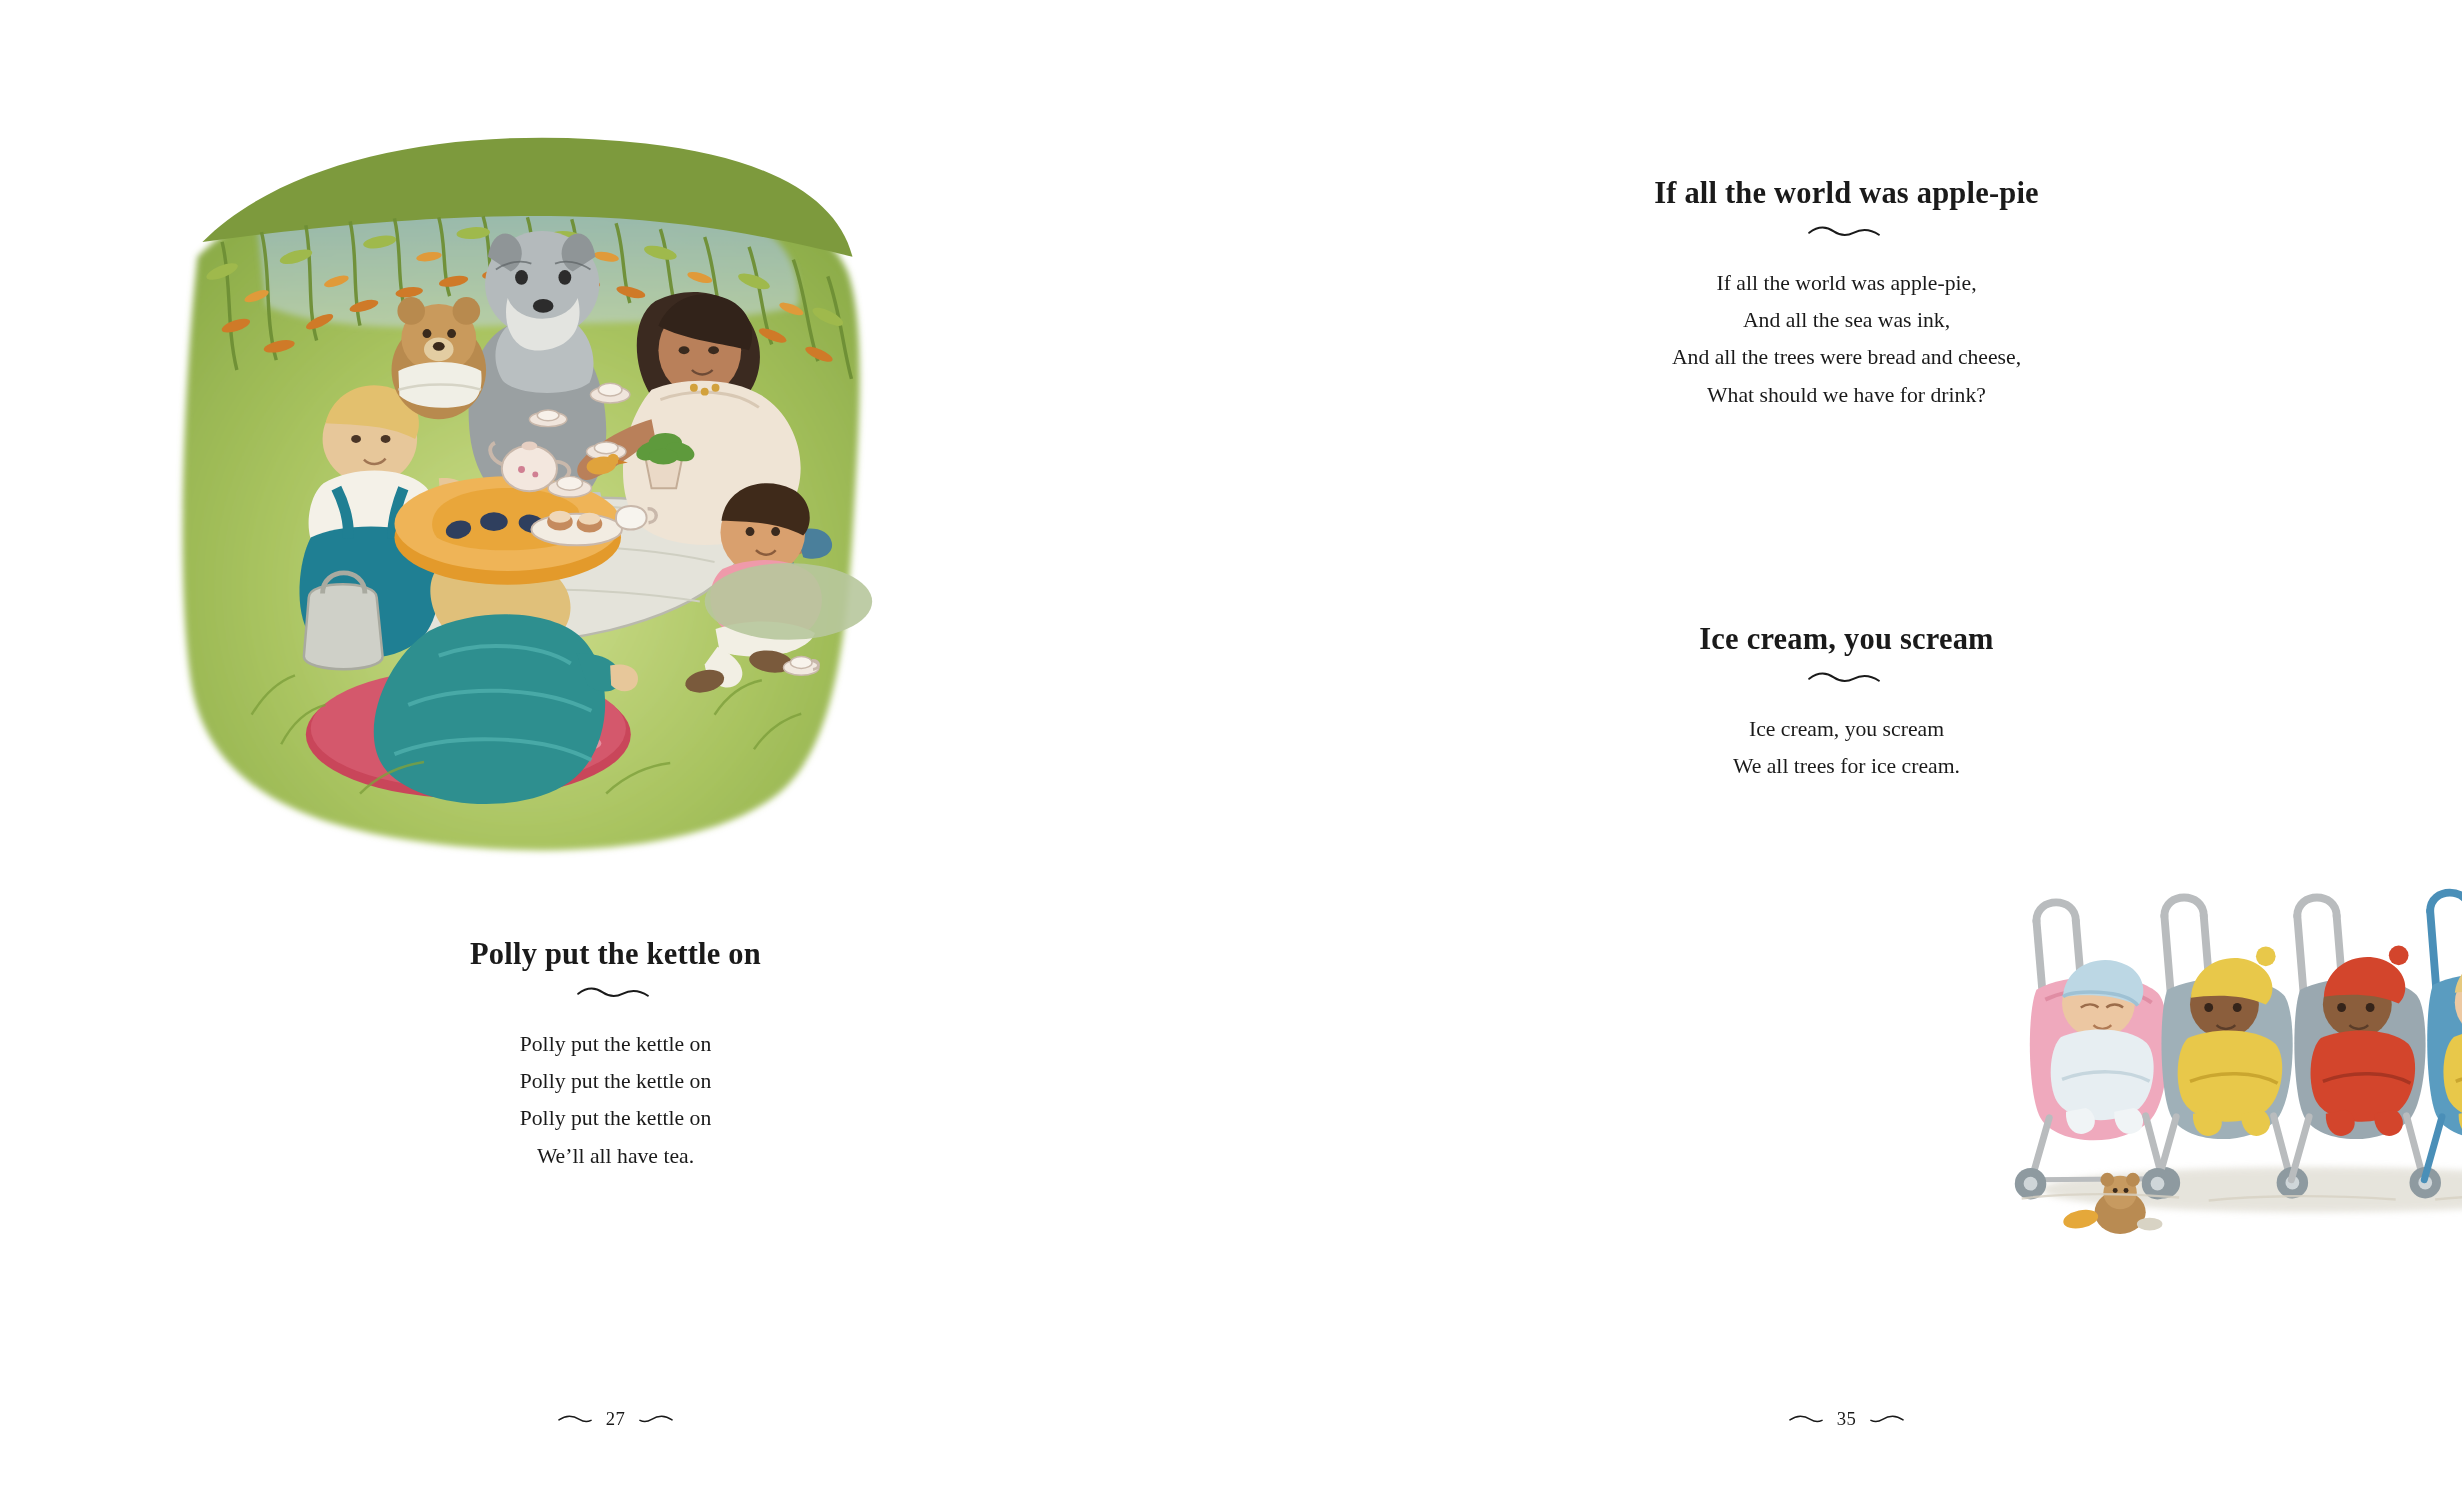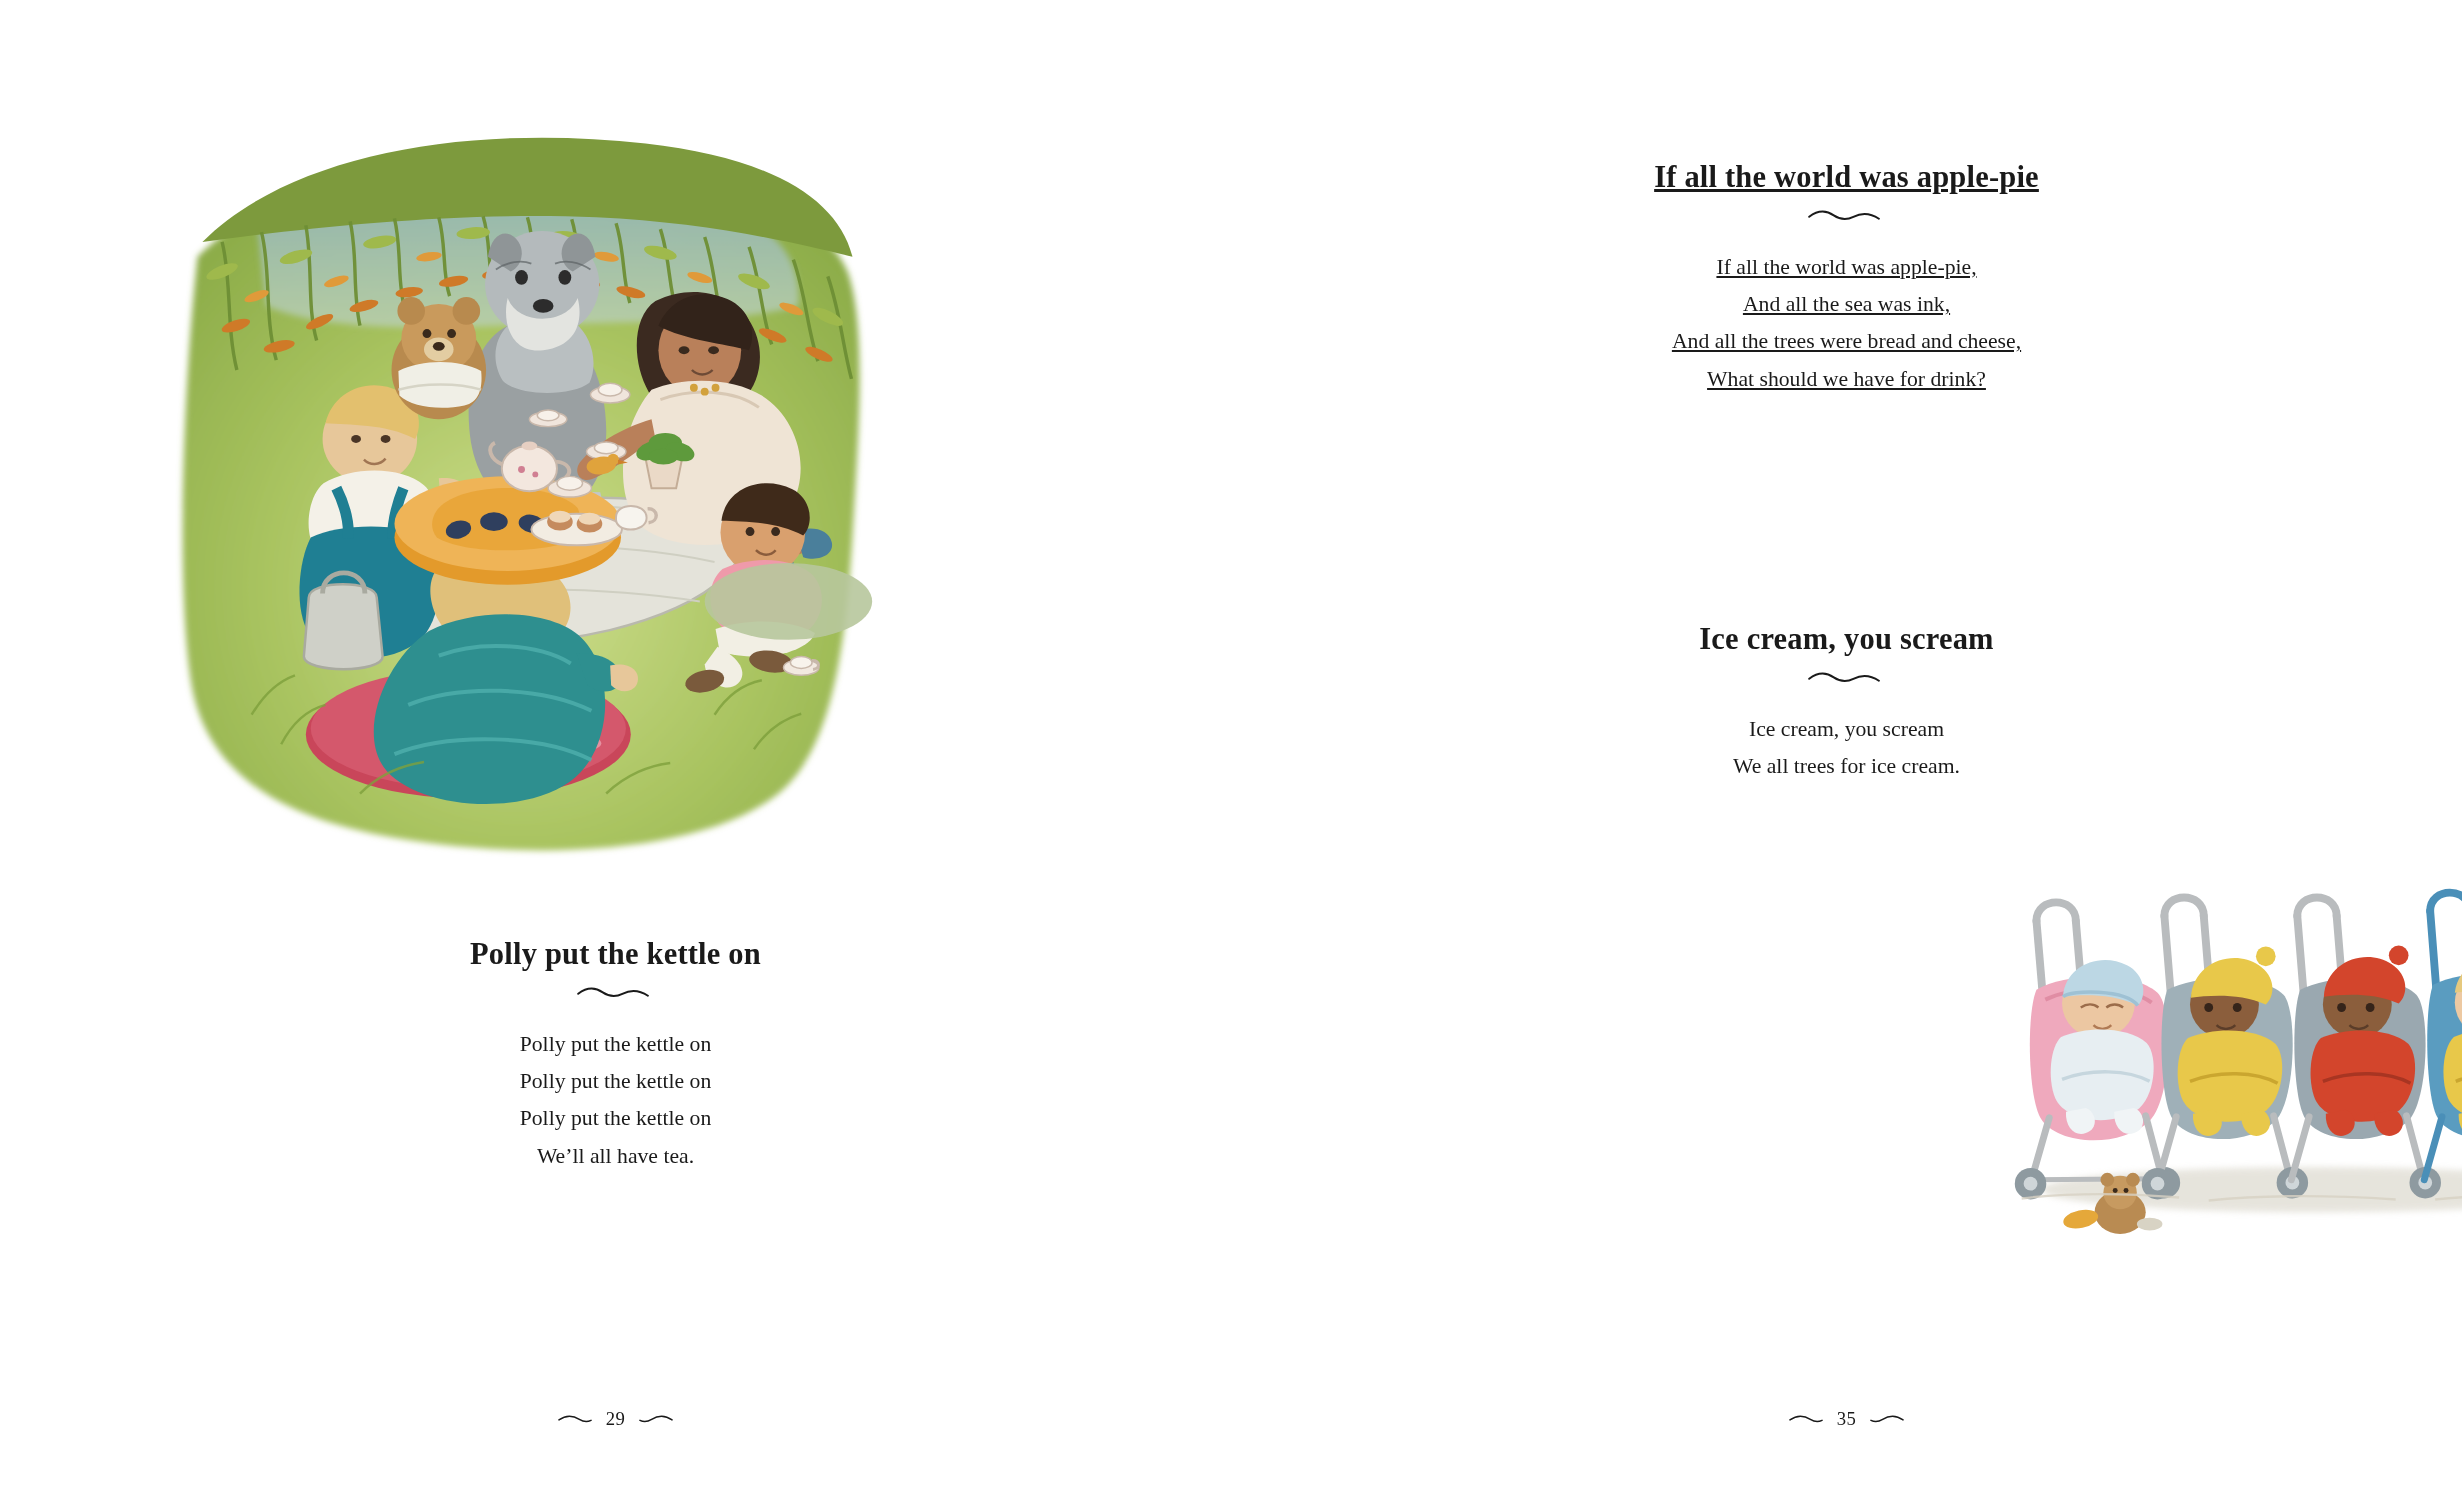--- a/index.html
+++ b/index.html
@@ -461,30 +461,30 @@
         <span class="ln">Polly put the kettle on</span>
         <span class="ln">Polly put the kettle on</span>
         <span class="ln">We’ll all have tea.</span>
       </div>
     </div>
 
     <div class="folio">
       <svg width="36" height="9.8" viewBox="0 0 74 20">
         <path d="M4 12 C 18 2, 32 2, 46 11 C 54 16, 62 17, 70 13" fill="none" stroke="#1a1a1a" stroke-width="3" stroke-linecap="round"></path>
       </svg>
-      <span class="num">29</span>
+      <span class="num">27</span>
       <svg width="36" height="9.8" viewBox="0 0 74 20">
         <path d="M4 13 C 12 17, 20 16, 28 11 C 42 2, 56 2, 70 12" fill="none" stroke="#1a1a1a" stroke-width="3" stroke-linecap="round"></path>
       </svg>
     </div>
   </div>
 
   <div class="page">
 
-    <div class="poem-block" style="top:161px;text-decoration:underline;">
+    <div class="poem-block" style="top:177px;">
       <div class="poem-title right-title">If all the world was apple-pie</div>
       <svg class="swash" viewBox="0 0 170 34">
         <path d="M8 20 C 26 6, 42 6, 58 17 C 70 25, 84 27, 98 20 C 114 12, 132 12, 150 24" fill="none" stroke="#1a1a1a" stroke-width="4" stroke-linecap="round"></path>
       </svg>
       <div class="poem-lines">
         <span class="ln">If all the world was apple-pie,</span>
         <span class="ln">And all the sea was ink,</span>
         <span class="ln">And all the trees were bread and cheese,</span>
         <span class="ln">What should we have for drink?</span>
       </div>

